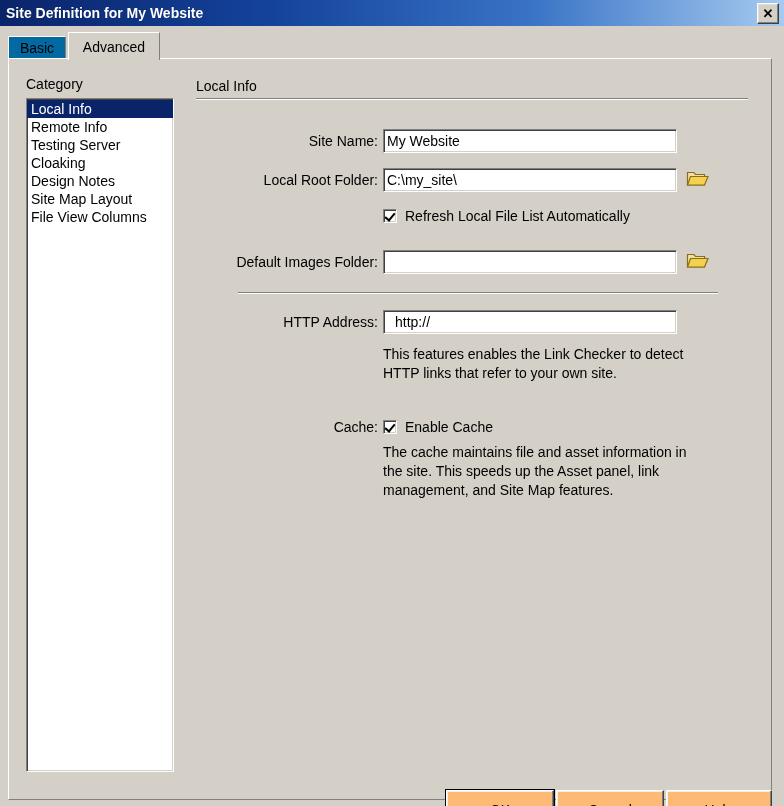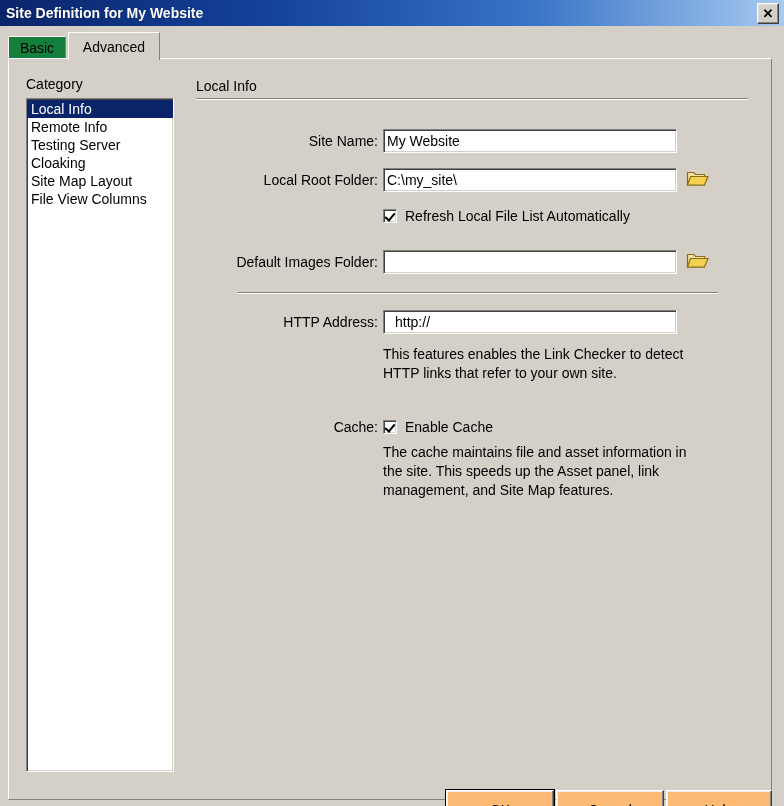--- a/index.html
+++ b/index.html
@@ -60,21 +60,21 @@
   
   .tabstrip {
     position: absolute;
     left: 8px; top: 31px;
     width: 764px; height: 28px;
   }
   .tab {
     position: absolute;
     top: 3px;
     height: 25px;
-    background: #15803d;
+    background: #0369a1;
     border-top: 1px solid #ffffff;
     border-left: 1px solid #ffffff;
     border-right: 1px solid #808080;
     display: flex;
     align-items: center;
     justify-content: center;
     font-size: 14px;
     color: #000000;
     box-sizing: border-box;
     cursor: default;
@@ -263,20 +263,21 @@
 
   <div class="panel"></div>
 
   <div class="category-label">Category</div>
 
   <div class="listbox">
     <div class="list-item selected">Local Info</div>
     <div class="list-item">Remote Info</div>
     <div class="list-item">Testing Server</div>
     <div class="list-item">Cloaking</div>
+    <div class="list-item">Design Notes</div>
     <div class="list-item">Site Map Layout</div>
     <div class="list-item">File View Columns</div>
   </div>
 
   <div class="section-title">Local Info</div>
   <div class="rule top"></div>
 
   <div class="form-row" style="left:238px; top:129px; width:480px;">
     <div class="field-label" style="width:140px;">Site Name:</div>
     <input class="textbox" style="width: 294px; margin-left: 5px;" type="text" value="My Website">

